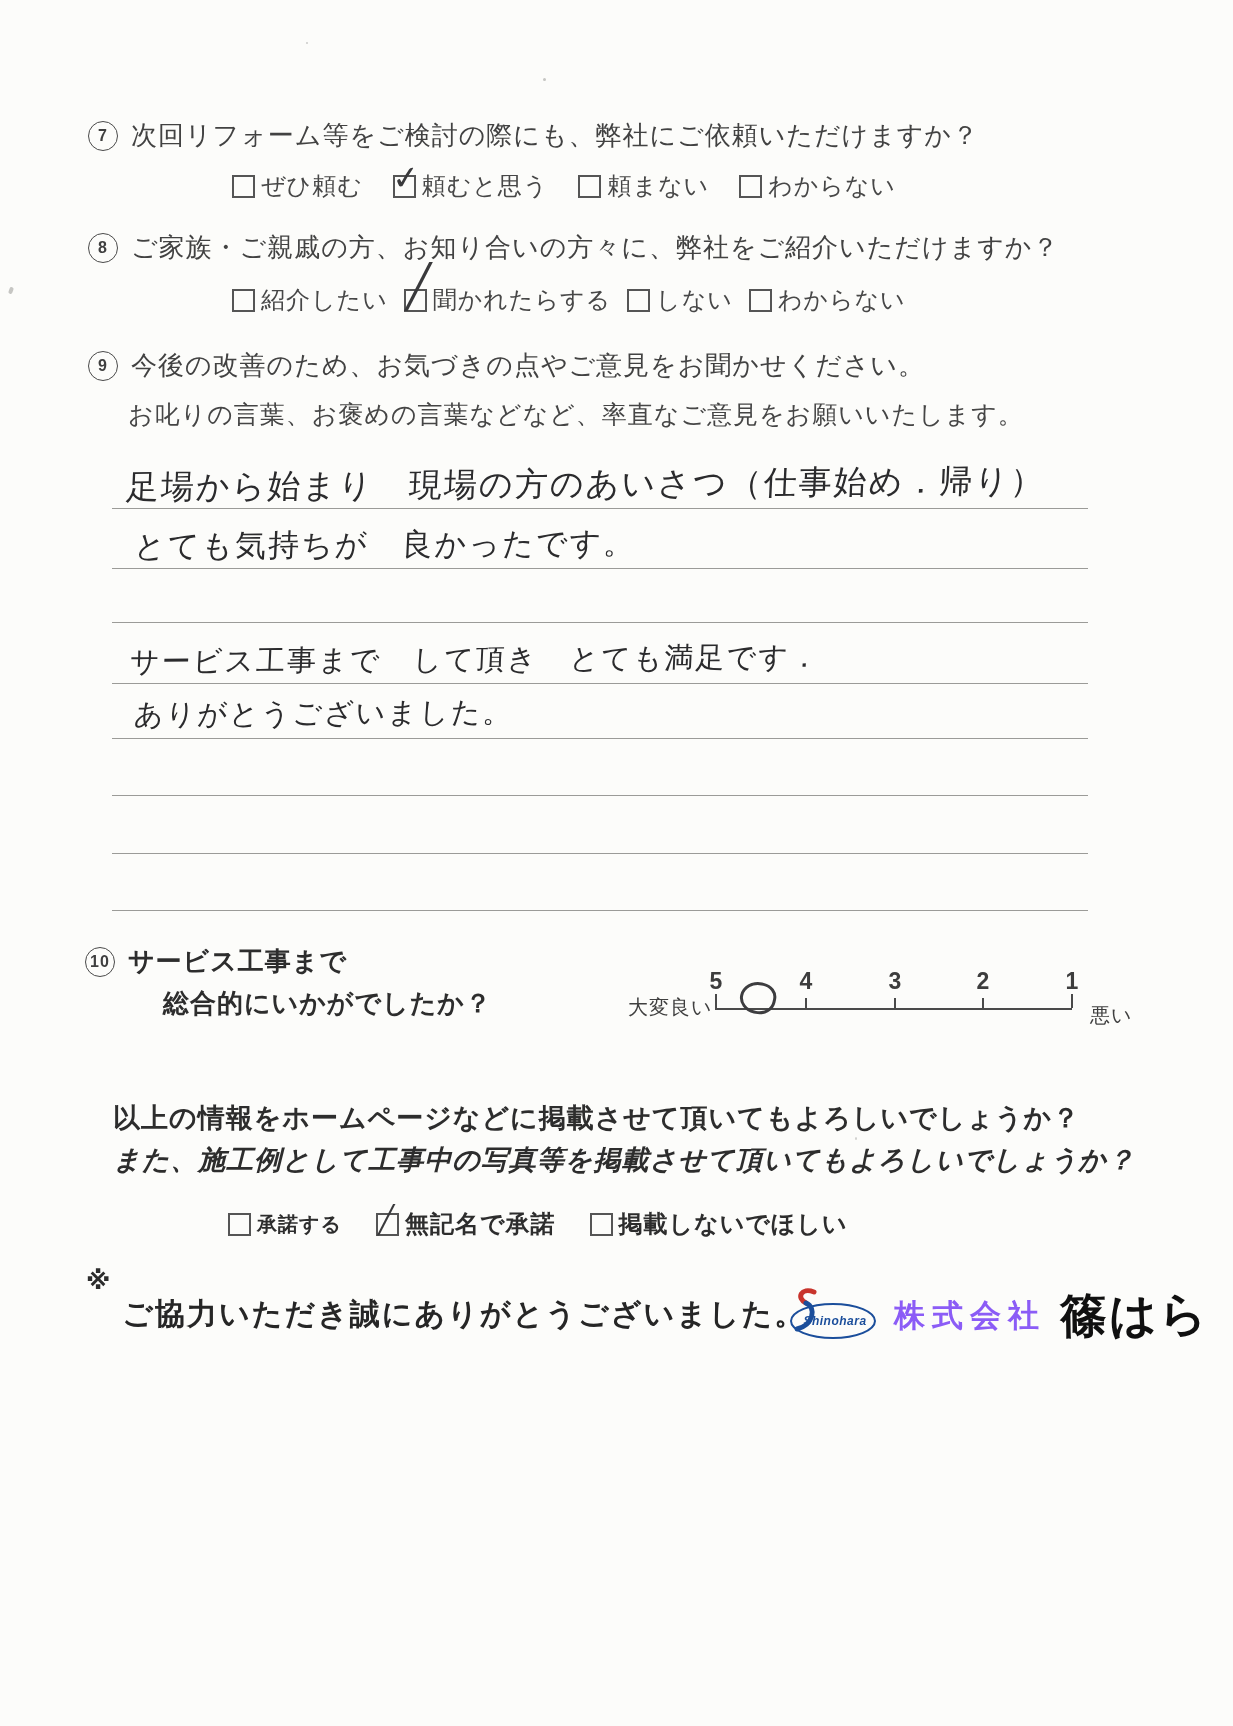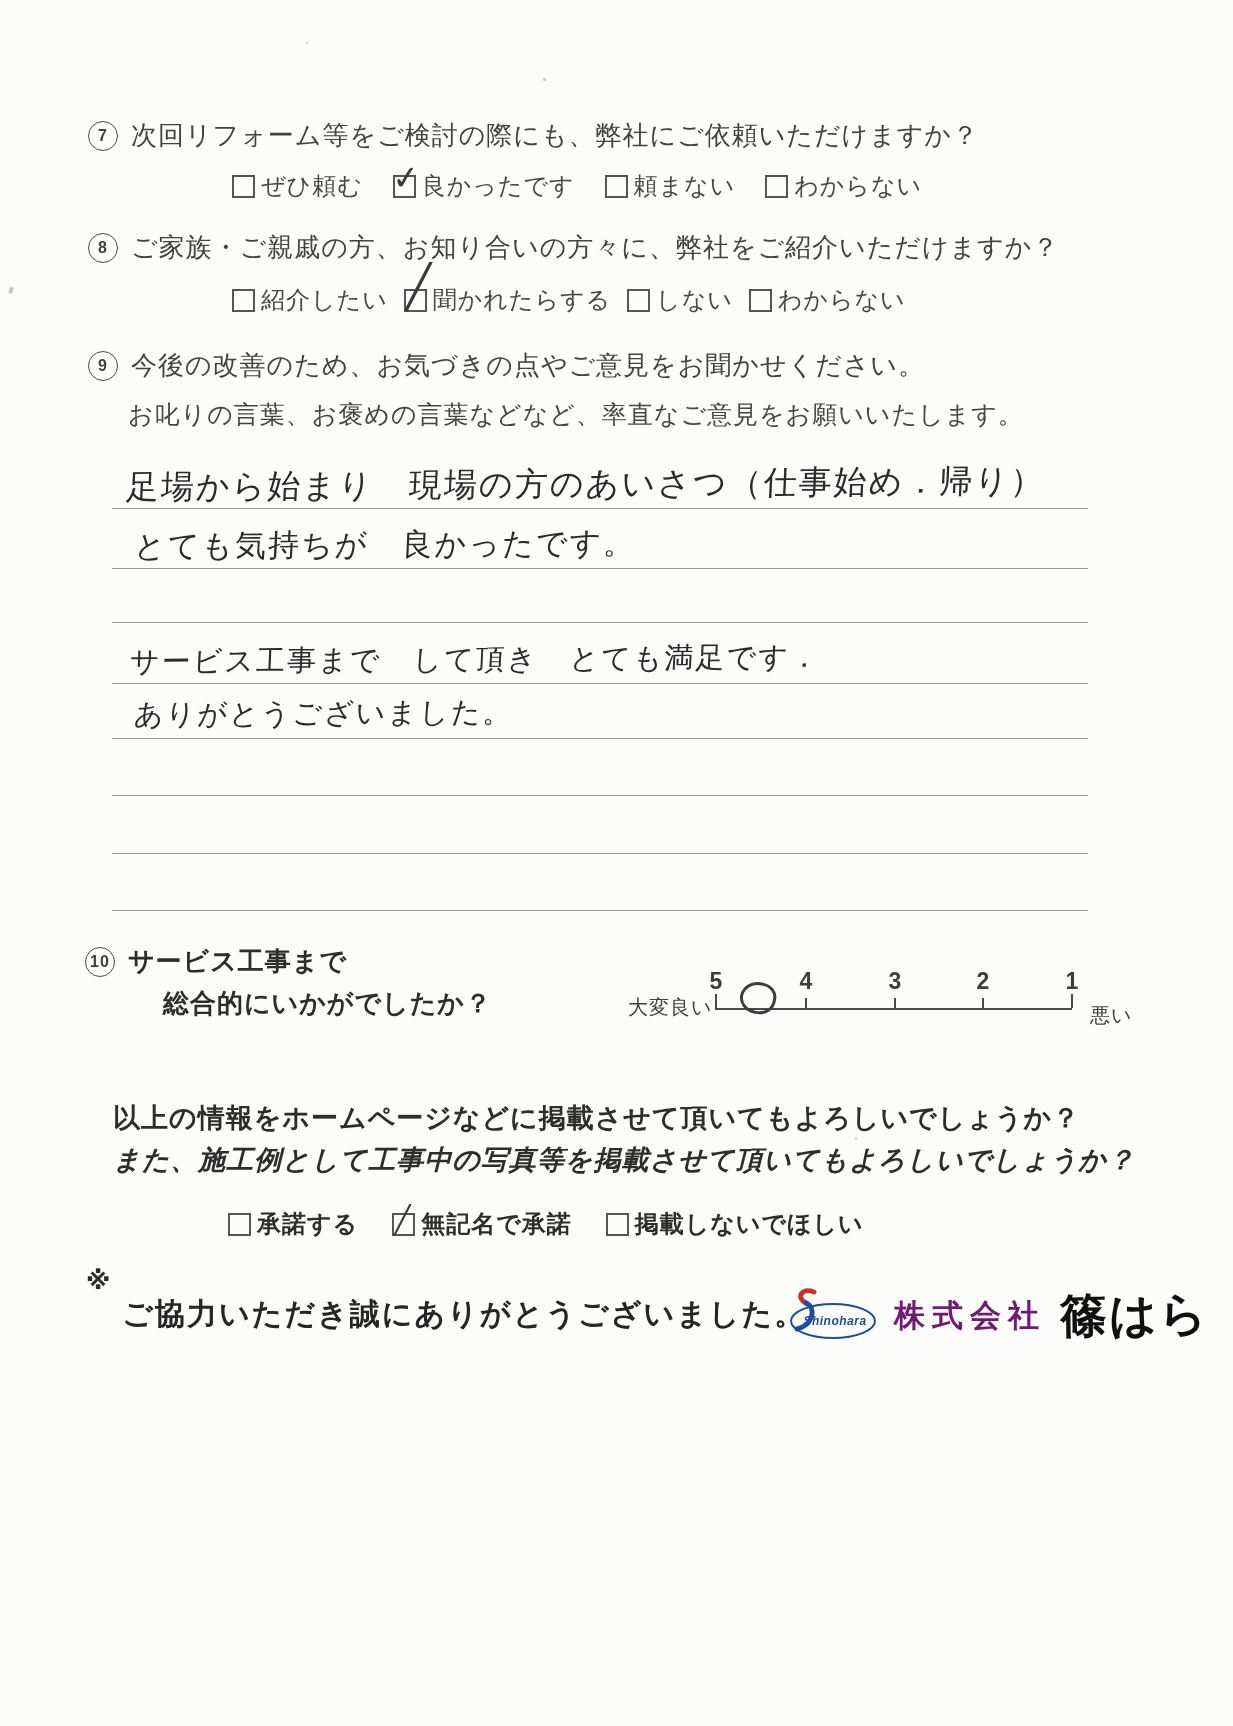--- a/index.html
+++ b/index.html
@@ -52,21 +52,21 @@
   .thanks-text{font-size:30px;font-weight:bold;color:#262626;letter-spacing:2px;margin-top:32px;}
   .logo-row{position:absolute;left:790px;top:1284px;display:flex;align-items:center;gap:14px;}
   .logo-mark{position:relative;width:90px;height:52px;flex:none;}
   .logo-ellipse{
     position:absolute;left:0;bottom:3px;width:82px;height:32px;
     border:2.5px solid #1b4e9b;border-radius:50%;
     display:flex;align-items:center;justify-content:center;
   }
   .logo-word{font-size:12px;font-weight:bold;font-style:italic;color:#1b4e9b;letter-spacing:0.5px;padding-left:4px;white-space:nowrap;}
   .logo-swoosh{position:absolute;left:2px;top:-4px;}
-  .company-prefix{font-family:"Liberation Serif","DejaVu Serif",serif;font-size:31px;font-weight:bold;color:#701a75;letter-spacing:7px;white-space:nowrap;}
+  .company-prefix{font-family:"Liberation Serif","DejaVu Serif",serif;font-size:31px;font-weight:bold;color:#8b5cf6;letter-spacing:7px;white-space:nowrap;}
   .company-name{font-family:"Liberation Serif","DejaVu Serif",serif;font-size:47px;font-weight:bold;color:#101010;letter-spacing:2px;transform:rotate(-1deg);white-space:nowrap;}
   .speck{position:absolute;background:#8f8f8c;border-radius:50%;}
 </style>
 </head>
 <body>
 
 <div class="page">
 
   <div class="speck abs" style="left:543px;top:78px;width:3px;height:3px;opacity:.5"></div>
   <div class="speck abs" style="left:306px;top:42px;width:2px;height:2px;opacity:.45"></div>
@@ -81,21 +81,21 @@
     <div class="opt">
       <span class="box">
           <span class="mark tick"></span>
         </span>
       <span>ぜひ頼む</span>
     </div>
     <div class="opt">
       <span class="box">
           <span class="mark tick">✓</span>
         </span>
-      <span>良かったです</span>
+      <span>頼むと思う</span>
     </div>
     <div class="opt">
       <span class="box">
           <span class="mark tick"></span>
         </span>
       <span>頼まない</span>
     </div>
     <div class="opt">
       <span class="box">
           <span class="mark tick"></span>
@@ -175,21 +175,21 @@
     <span class="s-tick end" style="left:443px;"></span>
     <span class="s-line"></span>
     <span class="circle-mark"></span>
     <span class="s-label" style="left:462px;top:40px;">悪い</span>
   </div>
 
   <div class="abs bold-print" style="left:113px;top:1100px;font-size:27px;">以上の情報をホームページなどに掲載させて頂いてもよろしいでしょうか？</div>
   <div class="abs bold-print" style="left:113px;top:1142px;font-size:27px;font-style:italic;">また、施工例として工事中の写真等を掲載させて頂いてもよろしいでしょうか？</div>
 
   <div class="abs opts" style="left:228px;top:1208px;gap:34px;">
-    <div class="opt bold-print" style="font-size:24px;">
+    <div class="opt bold-print" style="font-size:20px;">
       <span class="box">
           <span class="mark slash"></span>
         </span>
       <span>承諾する</span>
     </div>
     <div class="opt bold-print" style="font-size:24px;">
       <span class="box">
           <span class="mark slash">╱</span>
         </span>
       <span>無記名で承諾</span>

